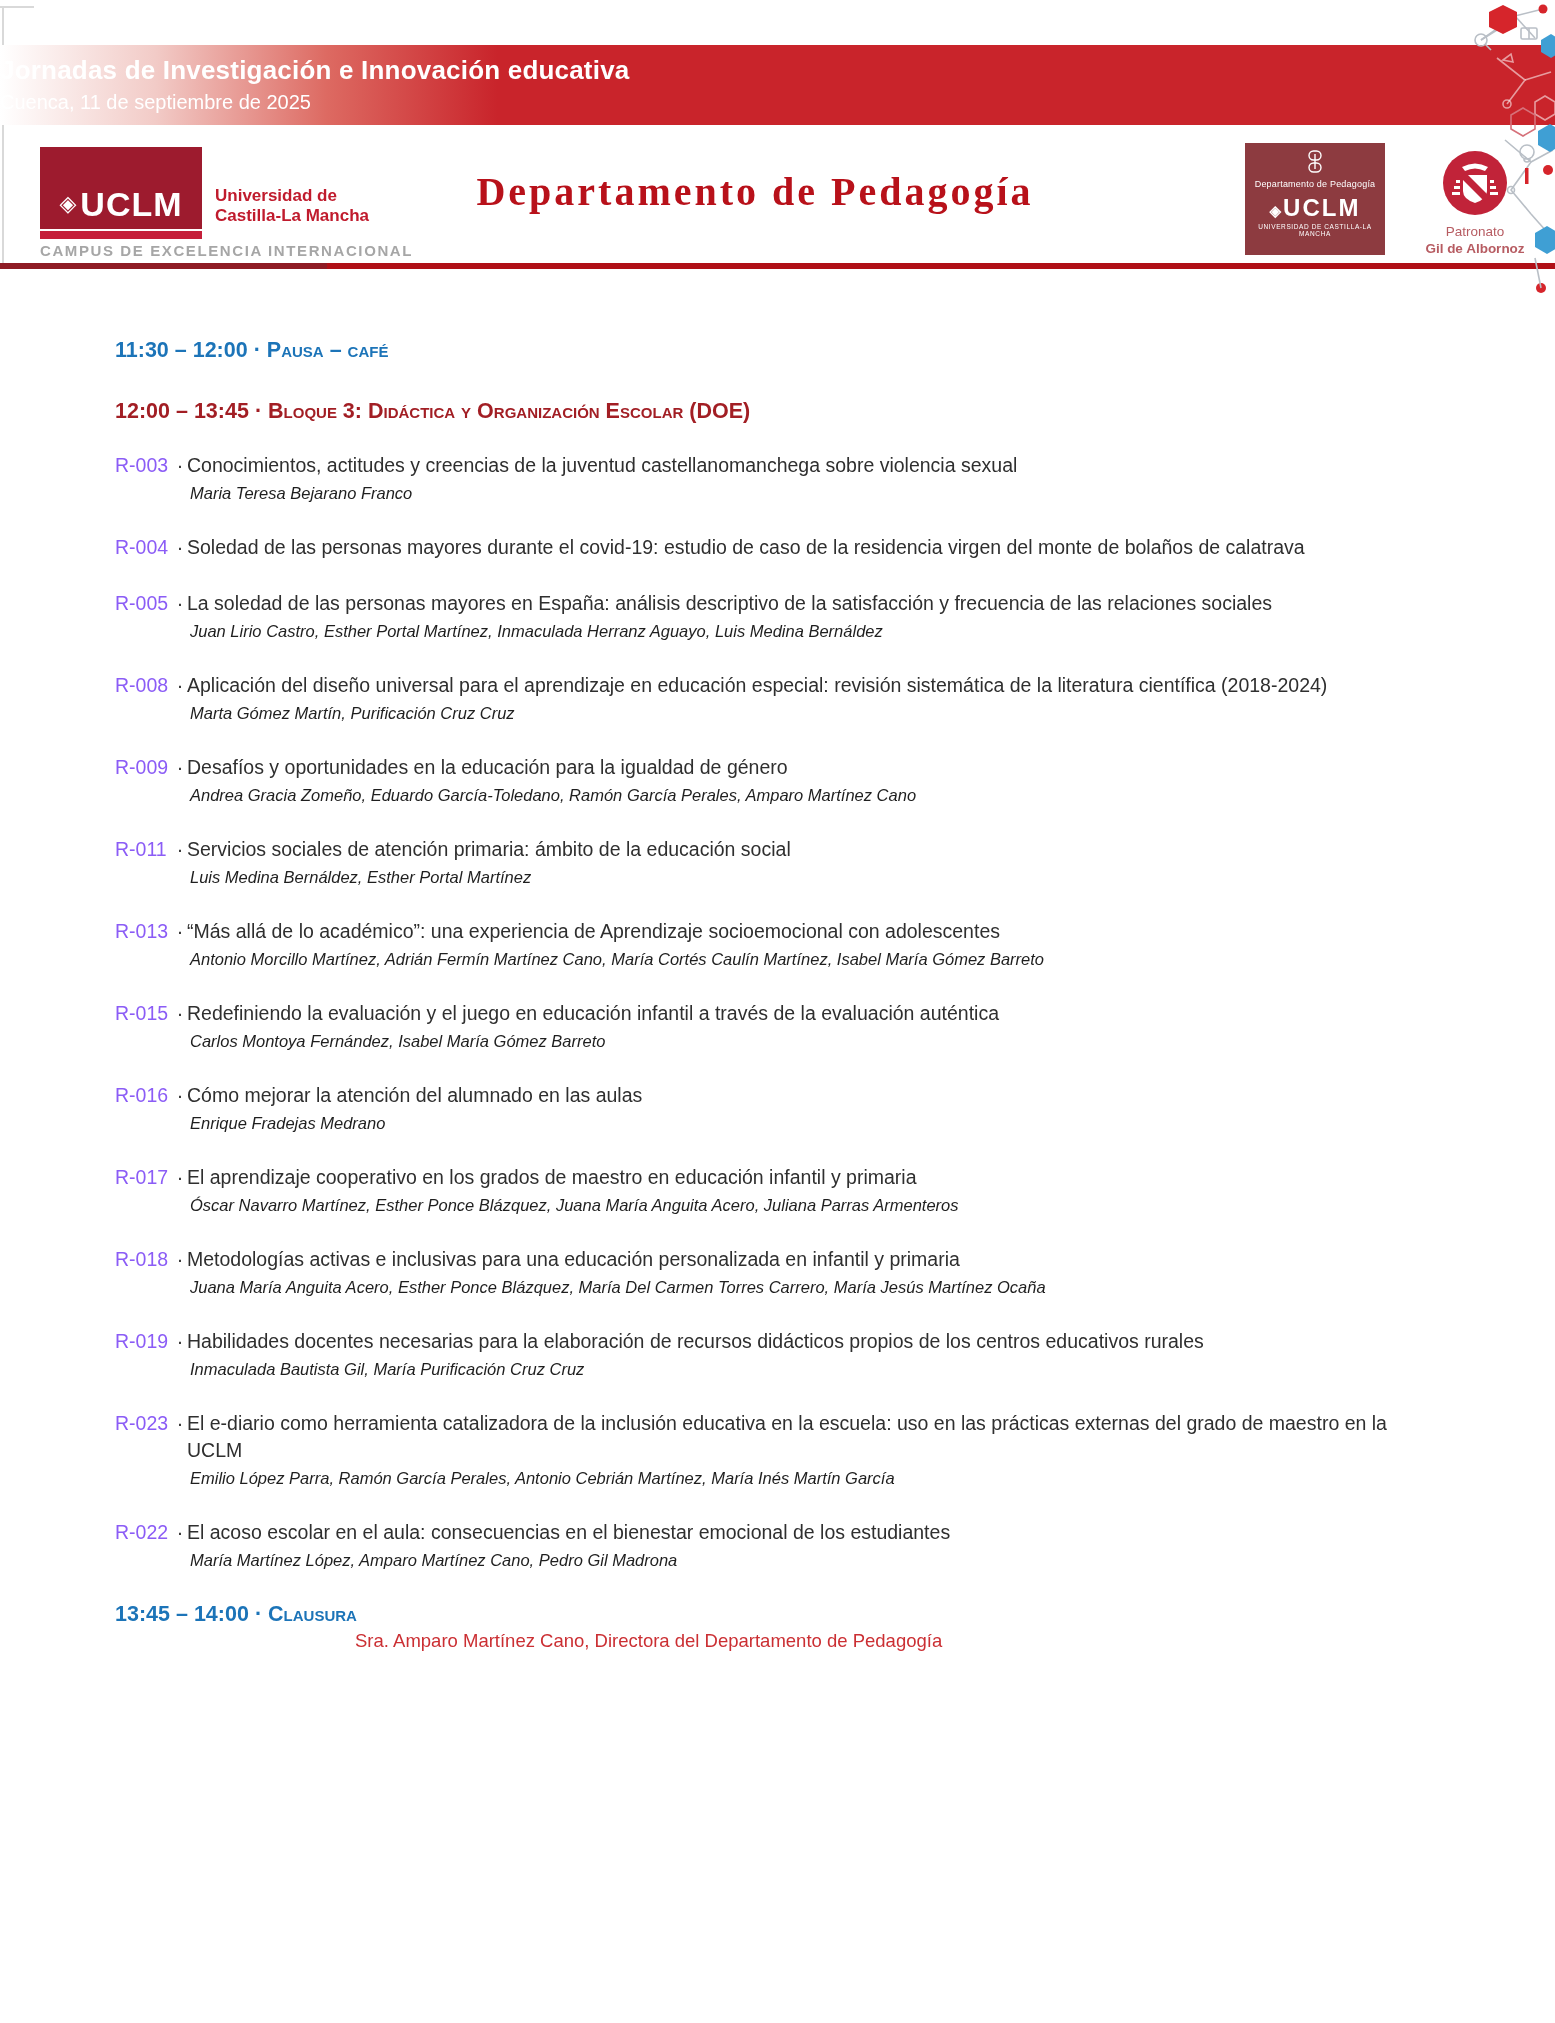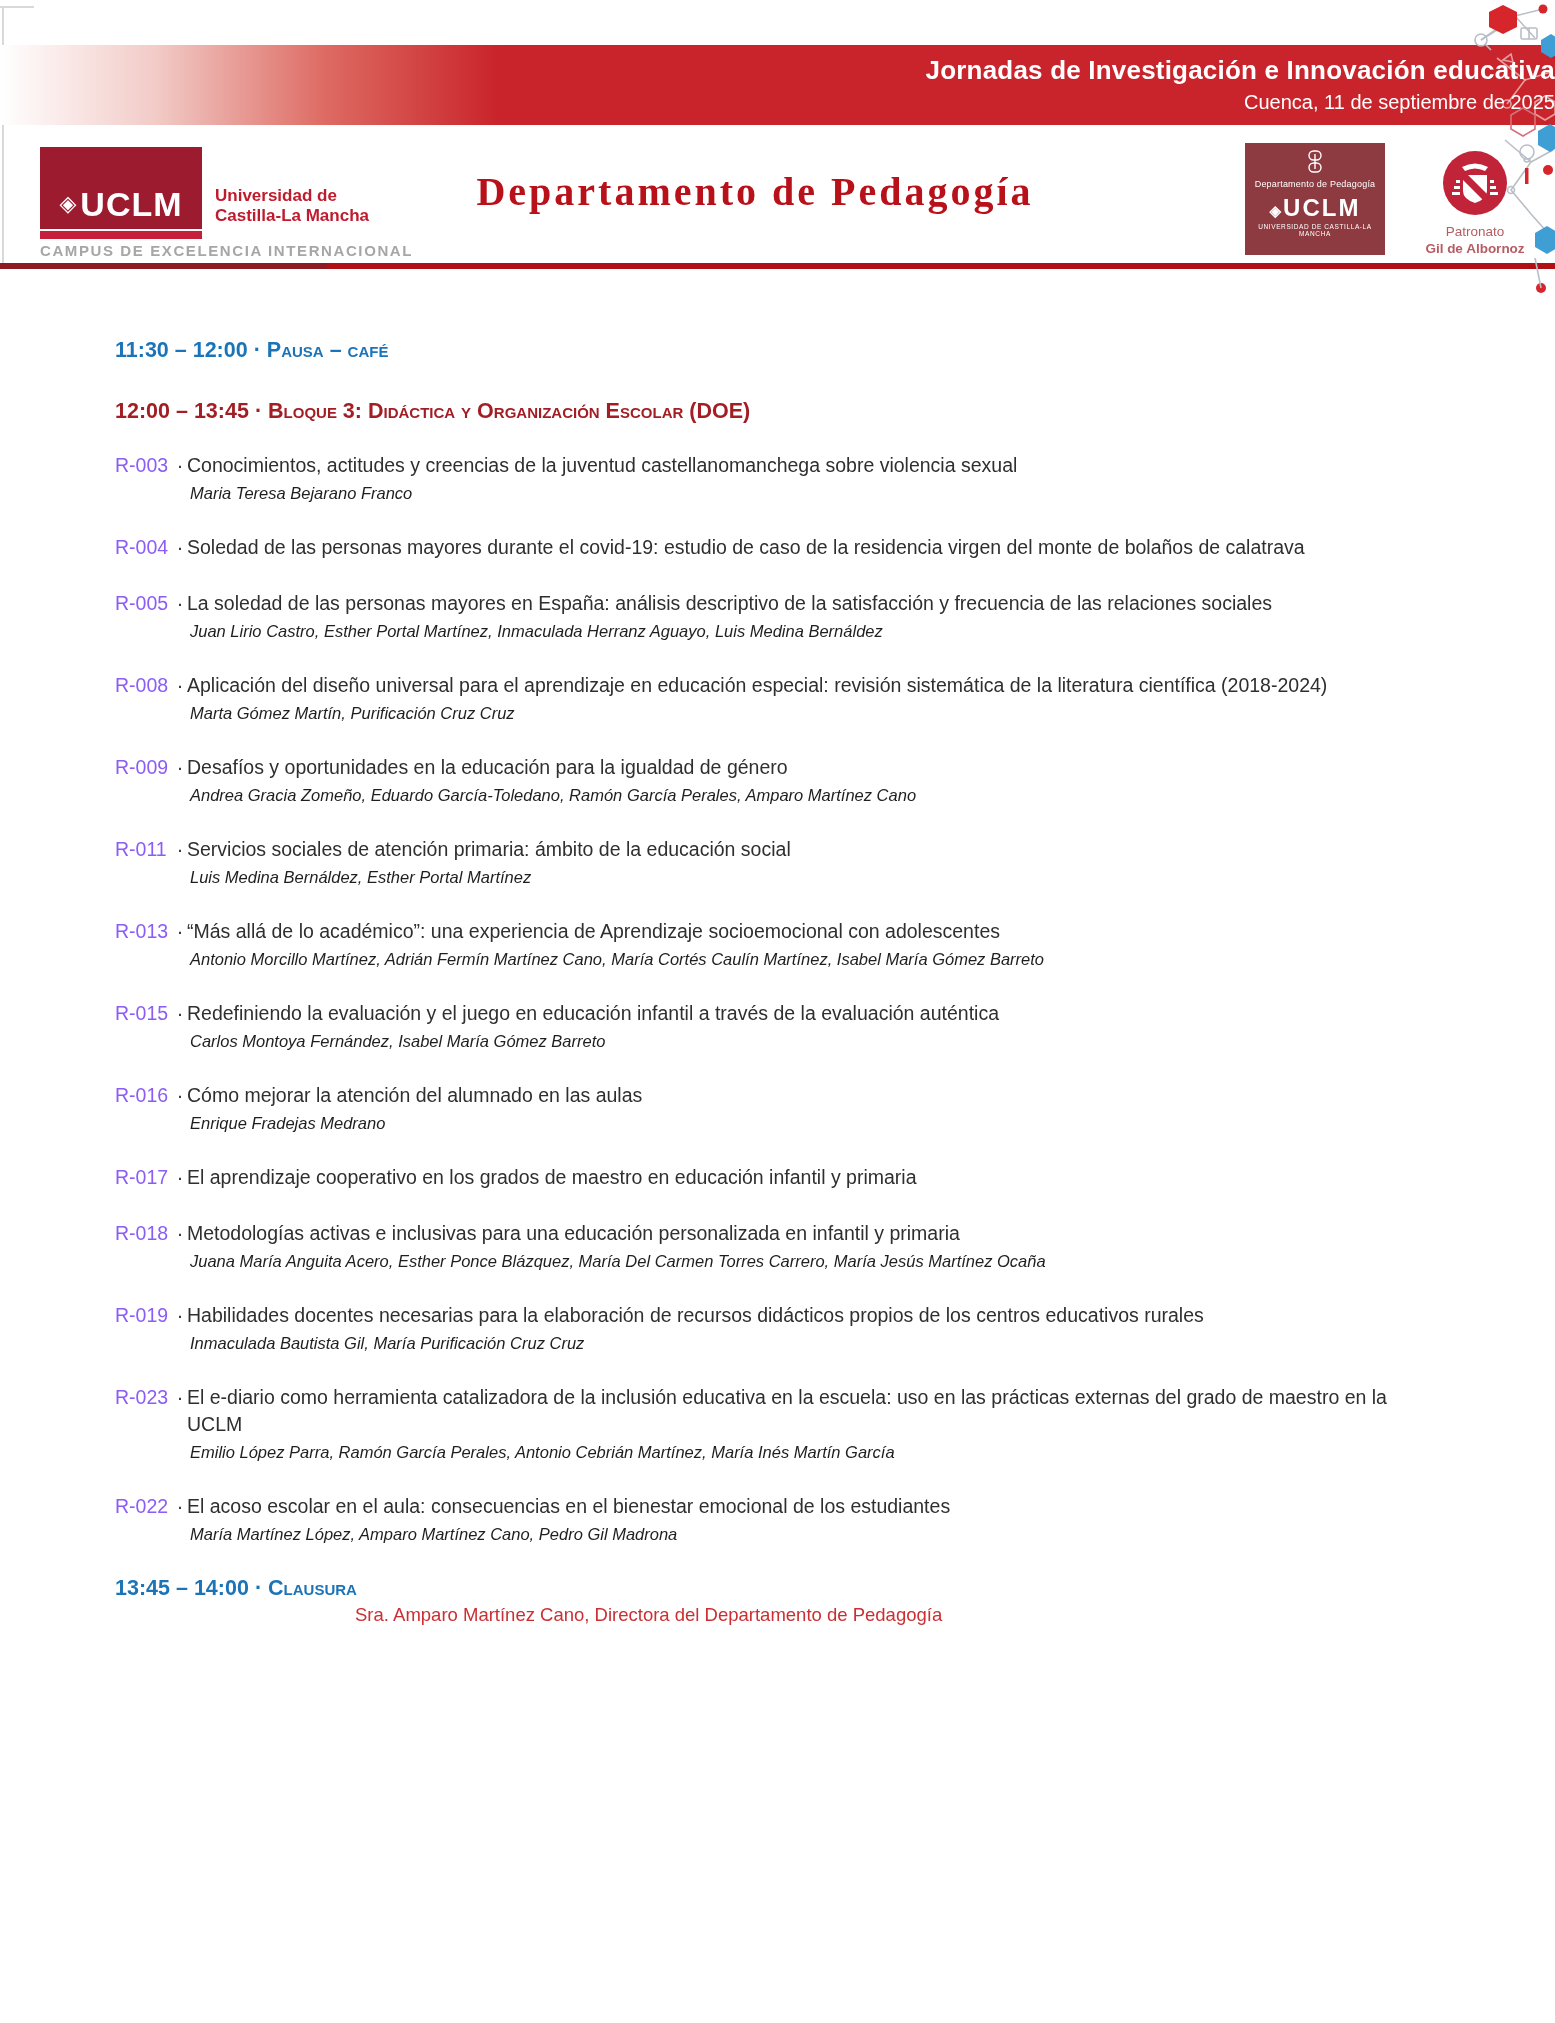--- a/index.html
+++ b/index.html
@@ -11,21 +11,21 @@
     font-family:"Liberation Sans", sans-serif;
     color:#262626;
   }
   
   .edge-line-v{position:absolute;left:2px;top:8px;width:2px;height:258px;background:#d9d9d9;}
   .edge-line-h{position:absolute;left:0;top:6px;width:34px;height:2px;background:#d9d9d9;}
 
   .banner{
     position:absolute;left:0;top:45px;width:1555px;height:80px;
     background:linear-gradient(to right,#ffffff 0%,#f2cbc7 10%,#dd6a62 21%,#c9242b 32%,#c9242b 100%);
-    text-align:right;z-index:1;
+    text-align:left;z-index:1;
   }
   .banner-title{margin-top:10px;font-size:26px;font-weight:bold;color:#ffffff;letter-spacing:.2px;}
   .banner-subtitle{margin-top:5px;font-size:20px;color:#ffffff;}
 
   .decor{position:absolute;right:0;top:0;width:170px;height:310px;z-index:2;}
 
   .uclm-block{
     position:absolute;left:40px;top:147px;width:162px;height:82px;
     background:#9d1b2e;color:#fff;display:flex;align-items:flex-end;justify-content:center;
   }
@@ -286,20 +286,21 @@
           <div class="session-title">Cómo mejorar la atención del alumnado en las aulas</div>
           <div class="session-authors">Enrique Fradejas Medrano</div>
         </div>
       </div>
 
       <div class="session">
         <span class="session-code">R-017</span>
         <span class="session-sep">·</span>
         <div class="session-body">
           <div class="session-title">El aprendizaje cooperativo en los grados de maestro en educación infantil y primaria</div>
+          <div class="session-authors">Óscar Navarro Martínez, Esther Ponce Blázquez, Juana María Anguita Acero, Juliana Parras Armenteros</div>
         </div>
       </div>
 
       <div class="session">
         <span class="session-code">R-018</span>
         <span class="session-sep">·</span>
         <div class="session-body">
           <div class="session-title">Metodologías activas e inclusivas para una educación personalizada en infantil y primaria</div>
           <div class="session-authors">Juana María Anguita Acero, Esther Ponce Blázquez, María Del Carmen Torres Carrero, María Jesús Martínez Ocaña</div>
         </div>

